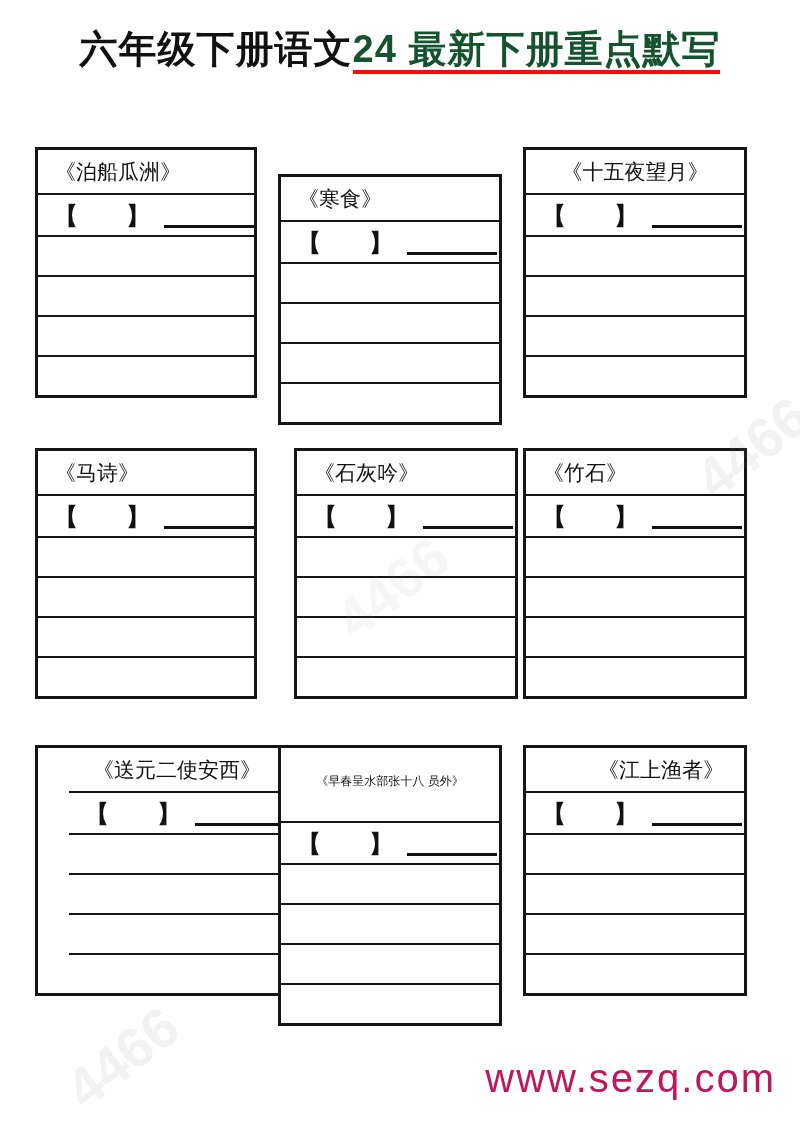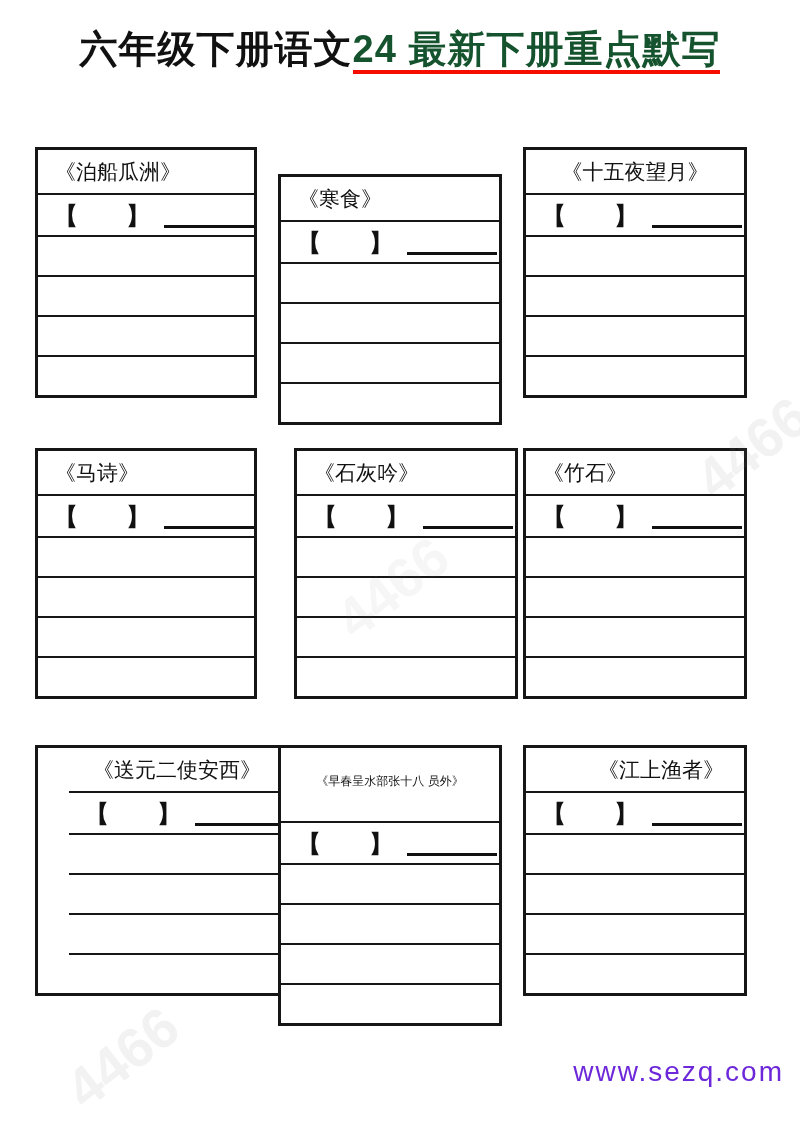--- a/index.html
+++ b/index.html
@@ -64,22 +64,22 @@
   }
   .brackets { font-weight:bold; font-size:24px; line-height:1; }
   .blank-line {
     display:inline-block; width:90px; height:16px;
     border-bottom:3px solid #111; margin-left:14px;
   }
   .cell.blank { height:40px; }
 
   
   .wm-site {
-    position:absolute; right:16px; top:1056px;
-    font-size:28px; letter-spacing:2px; color:#6d28d9;
+    position:absolute; right:24px; top:1056px;
+    font-size:40px; letter-spacing:2px; color:#be185d;
     white-space:nowrap;
   }
   .wm-faint {
     position:absolute; font-size:56px; font-weight:bold;
     color:rgba(130,130,130,0.10);
     transform:rotate(-38deg); white-space:nowrap;
     pointer-events:none;
   }
   .wmf-1 { left:60px;  top:1025px; }
   .wmf-2 { left:690px; top:415px;  }

